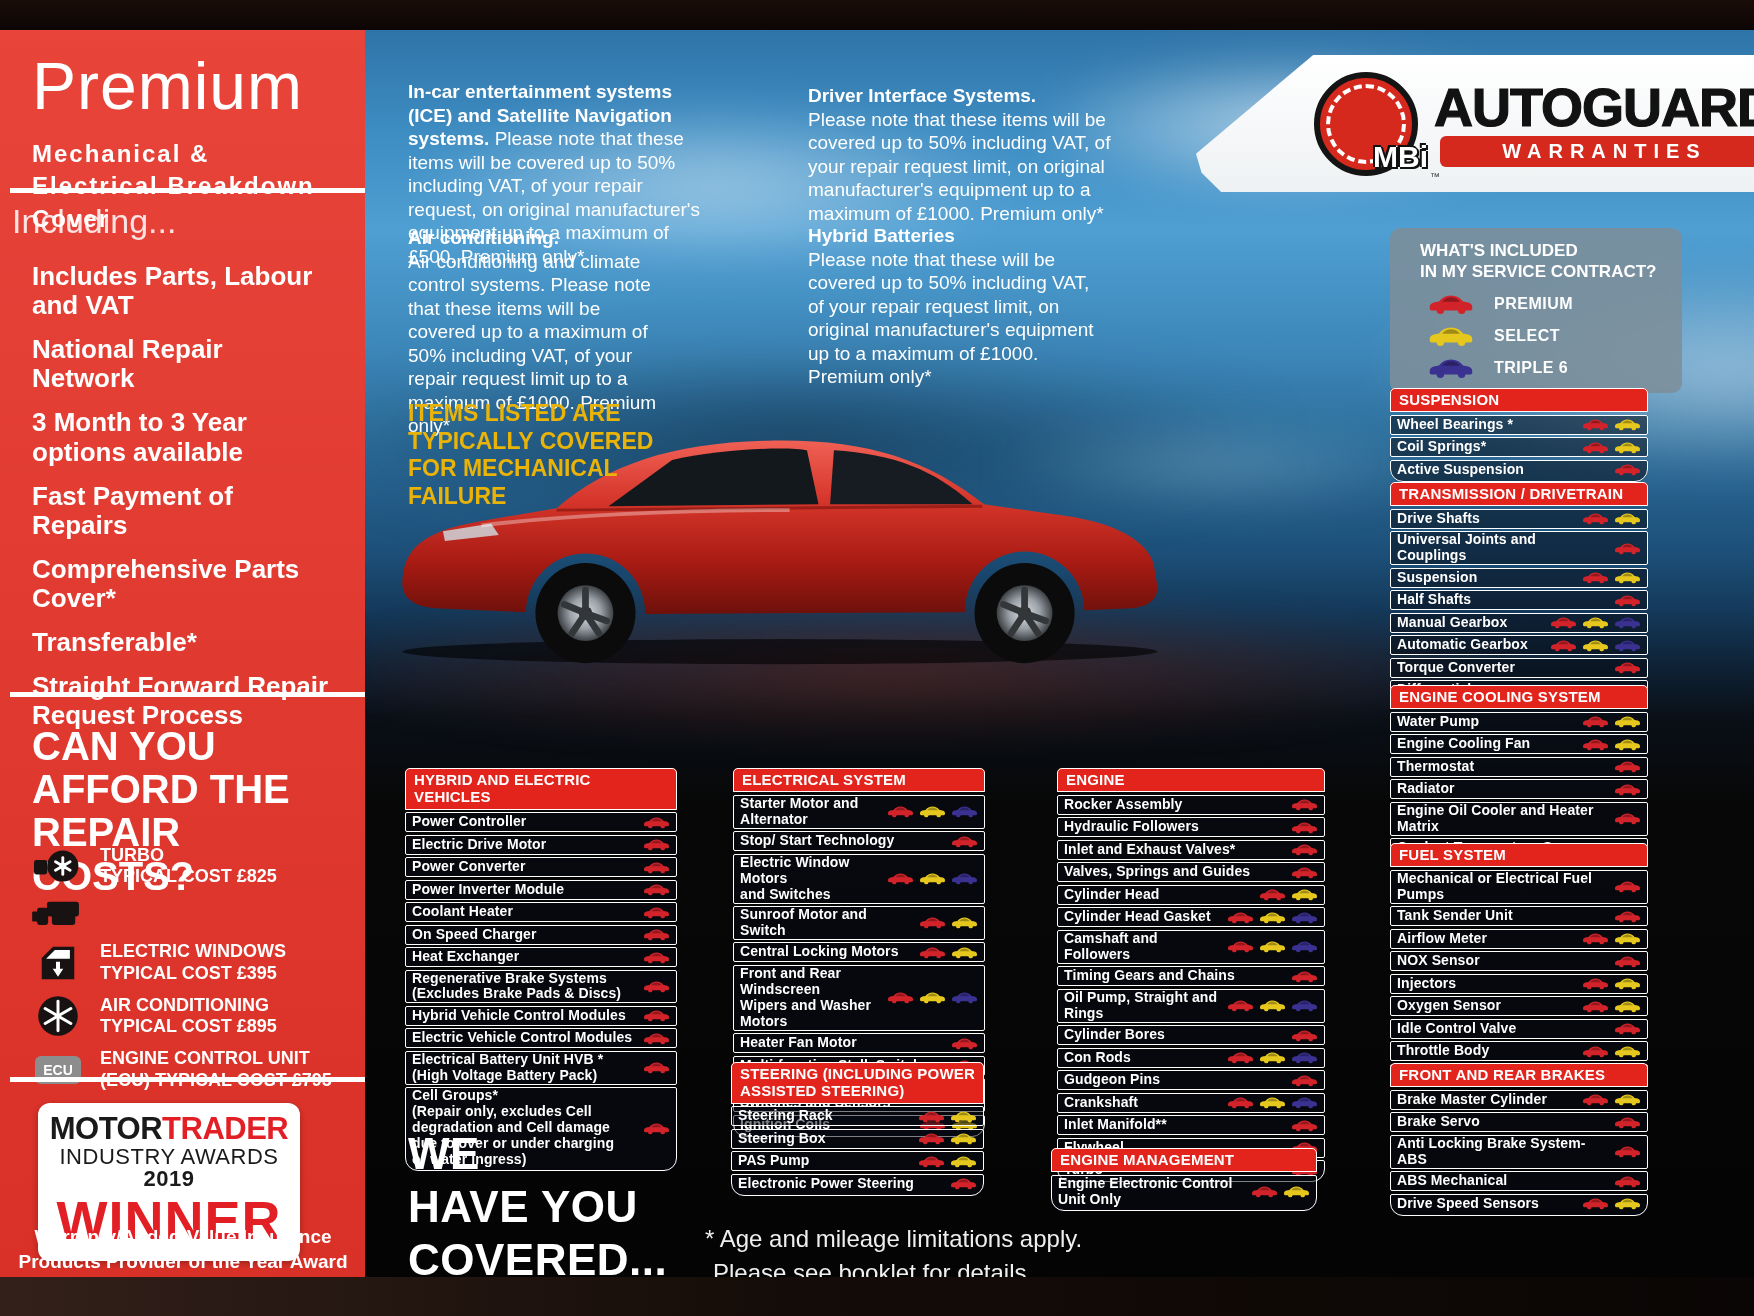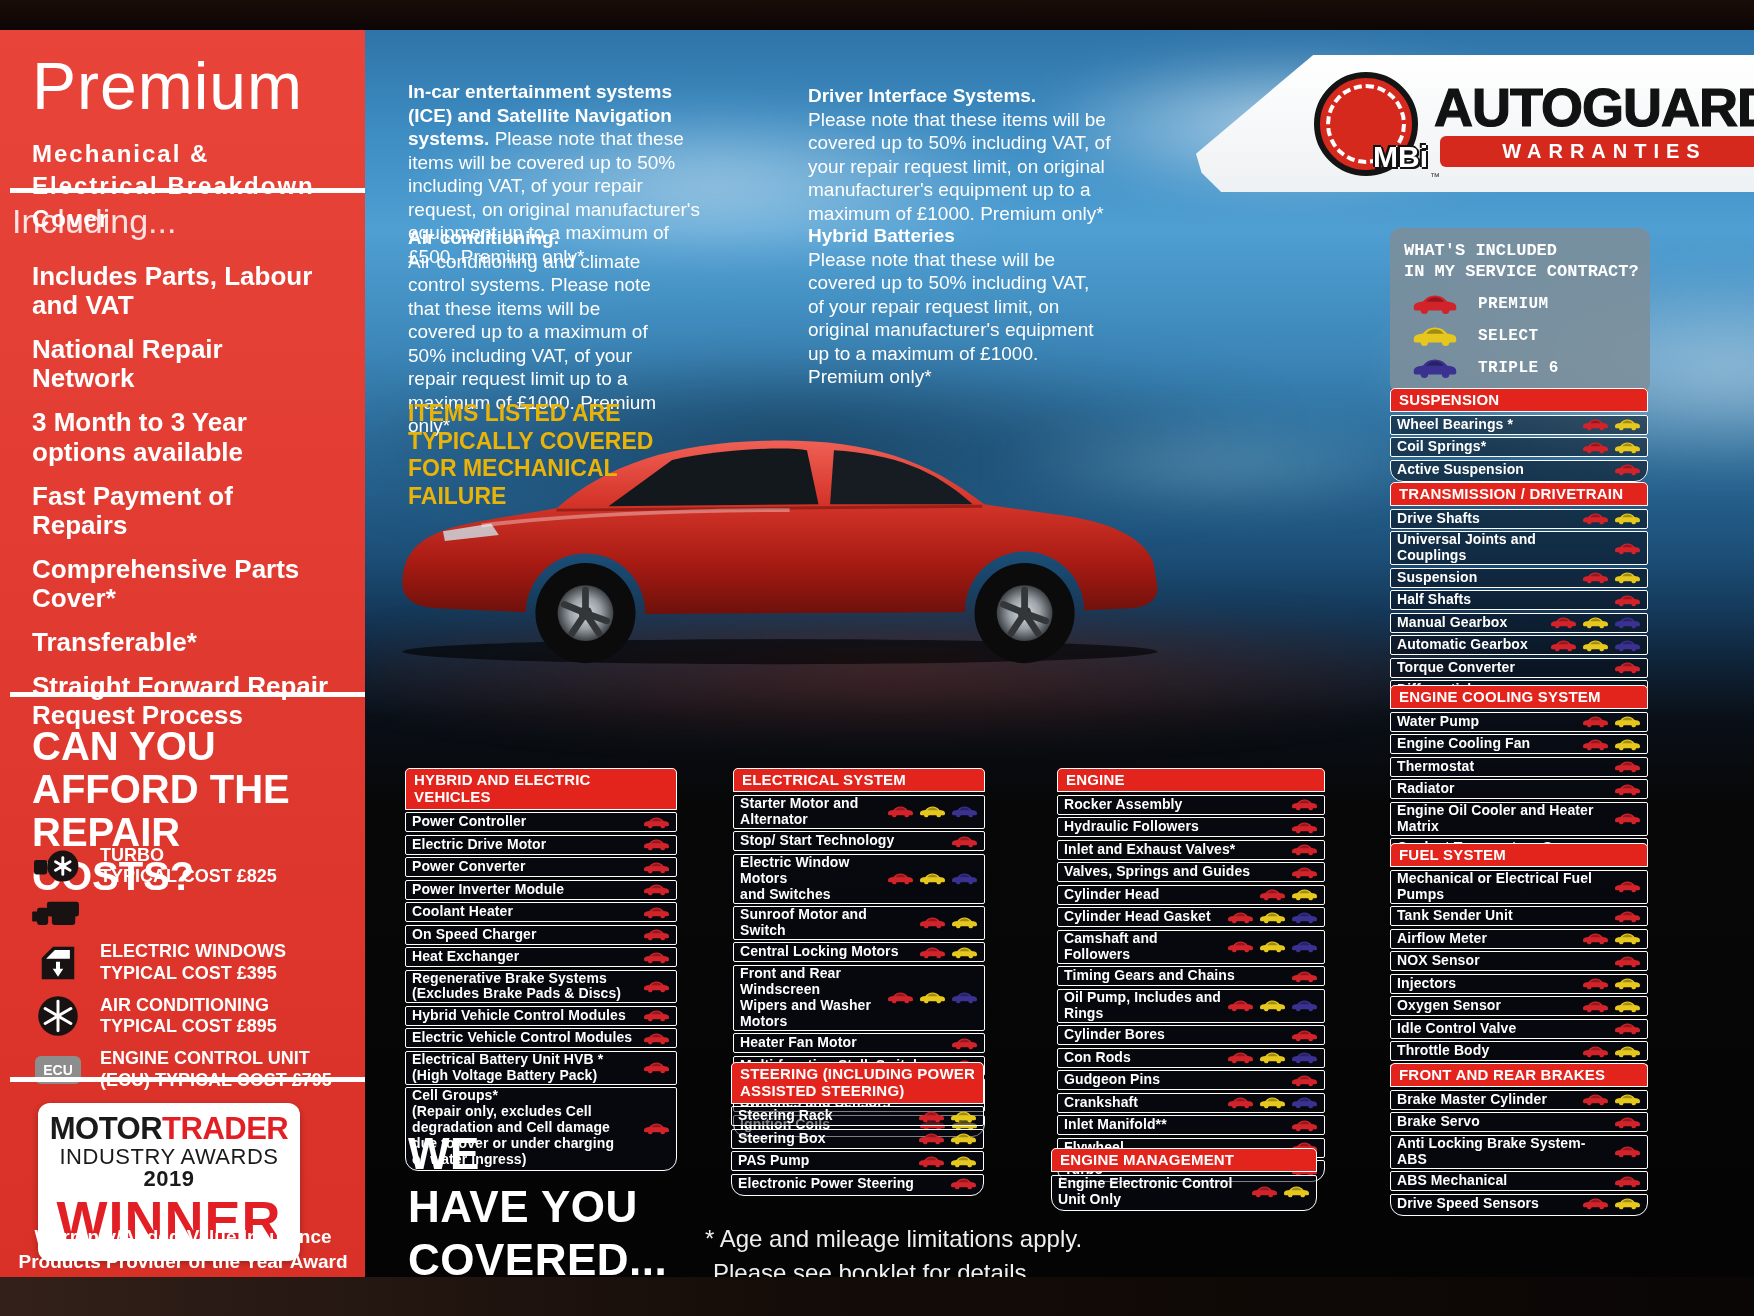--- a/index.html
+++ b/index.html
@@ -61,21 +61,21 @@
   .mbi-dash{position:absolute;inset:12px;border:4px dashed #fff;border-radius:50%;}
   .mbi-text{position:absolute;right:-10px;bottom:2px;font-size:30px;font-weight:bold;color:#fff;
     text-shadow:-2px 0 #111,0 2px #111,2px 0 #111,0 -2px #111,2px 2px #111,-2px -2px #111;}
   .mbi-tm{position:absolute;right:-22px;bottom:-6px;font-size:10px;color:#333;}
   .brand-col{margin-left:16px;display:flex;flex-direction:column;align-items:center;}
   .brand-name{font-size:54px;font-weight:bold;color:#121212;letter-spacing:-1px;line-height:1;-webkit-text-stroke:1.2px #121212;}
   .brand-bar{margin-top:2px;background:#d6291e;border-radius:6px;color:#fff;font-weight:bold;font-size:20px;
     letter-spacing:7px;padding:4px 0;width:330px;text-align:center;}
 
   
-  .legend{left:1390px;top:228px;width:260px;background:rgba(125,142,154,0.88);border-radius:10px;padding:12px 0 14px;font-family:Liberation Mono, monospace;}
+  .legend{left:1390px;top:228px;width:260px;background:rgba(125,142,154,0.88);border-radius:10px;padding:12px 16px 14px;}
   .legend-title{color:#fff;font-weight:bold;font-size:17px;line-height:1.25;padding-left:14px;}
   .lrow{display:flex;align-items:center;gap:20px;margin-top:10px;padding-left:22px;}
   .llabel{color:#fff;font-weight:bold;font-size:16px;letter-spacing:0.5px;}
 
   
   .ctable{position:absolute;}
   .thead{background:#e3241d;color:#fff;font-weight:bold;font-size:15px;line-height:1.15;
     padding:3px 9px 4px;border-radius:5px 5px 0 0;outline:1.5px solid #fff;outline-offset:-1px;letter-spacing:0.2px;}
   .crow{display:flex;align-items:center;margin-top:2.5px;background:rgba(8,12,22,0.52);
     outline:1.5px solid #fff;outline-offset:-1px;border-radius:2px;padding:1px 7px;min-height:18px;color:#fff;}
@@ -892,21 +892,21 @@
             <svg viewBox="0 0 32 15">
               <path fill="currentColor" d="M1.2,9.8 C1.2,8 2.2,6.8 4,6.4 L7.6,5.8 C9.6,3 12.5,1.6 16,1.6 C19.5,1.6 22.4,3 24.4,5.8 L28,6.4 C29.8,6.8 30.8,8 30.8,9.8 L30.8,10.6 C30.8,11.4 30.2,12 29.4,12 L2.6,12 C1.8,12 1.2,11.4 1.2,10.6 Z"></path>
               <circle fill="currentColor" cx="8.6" cy="11.8" r="2.6"></circle>
               <circle fill="currentColor" cx="23.4" cy="11.8" r="2.6"></circle>
               <path fill="rgba(0,0,0,0.3)" d="M9.8,5.9 C11.4,3.8 13.6,2.8 16,2.8 C18.4,2.8 20.6,3.8 22.2,5.9 Z"></path>
             </svg>
           </span>
         </span>
       </div>
       <div class="crow">
-        <span class="rlabel">Oil Pump, Includes and Rings</span>
+        <span class="rlabel">Oil Pump, Straight and Rings</span>
         <span class="ricons">
           <span class="car-ico" style="color: var(--premium);">
             <svg viewBox="0 0 32 15">
               <path fill="currentColor" d="M1.2,9.8 C1.2,8 2.2,6.8 4,6.4 L7.6,5.8 C9.6,3 12.5,1.6 16,1.6 C19.5,1.6 22.4,3 24.4,5.8 L28,6.4 C29.8,6.8 30.8,8 30.8,9.8 L30.8,10.6 C30.8,11.4 30.2,12 29.4,12 L2.6,12 C1.8,12 1.2,11.4 1.2,10.6 Z"></path>
               <circle fill="currentColor" cx="8.6" cy="11.8" r="2.6"></circle>
               <circle fill="currentColor" cx="23.4" cy="11.8" r="2.6"></circle>
               <path fill="rgba(0,0,0,0.3)" d="M9.8,5.9 C11.4,3.8 13.6,2.8 16,2.8 C18.4,2.8 20.6,3.8 22.2,5.9 Z"></path>
             </svg>
           </span>
           <span class="car-ico" style="color: var(--select);">

